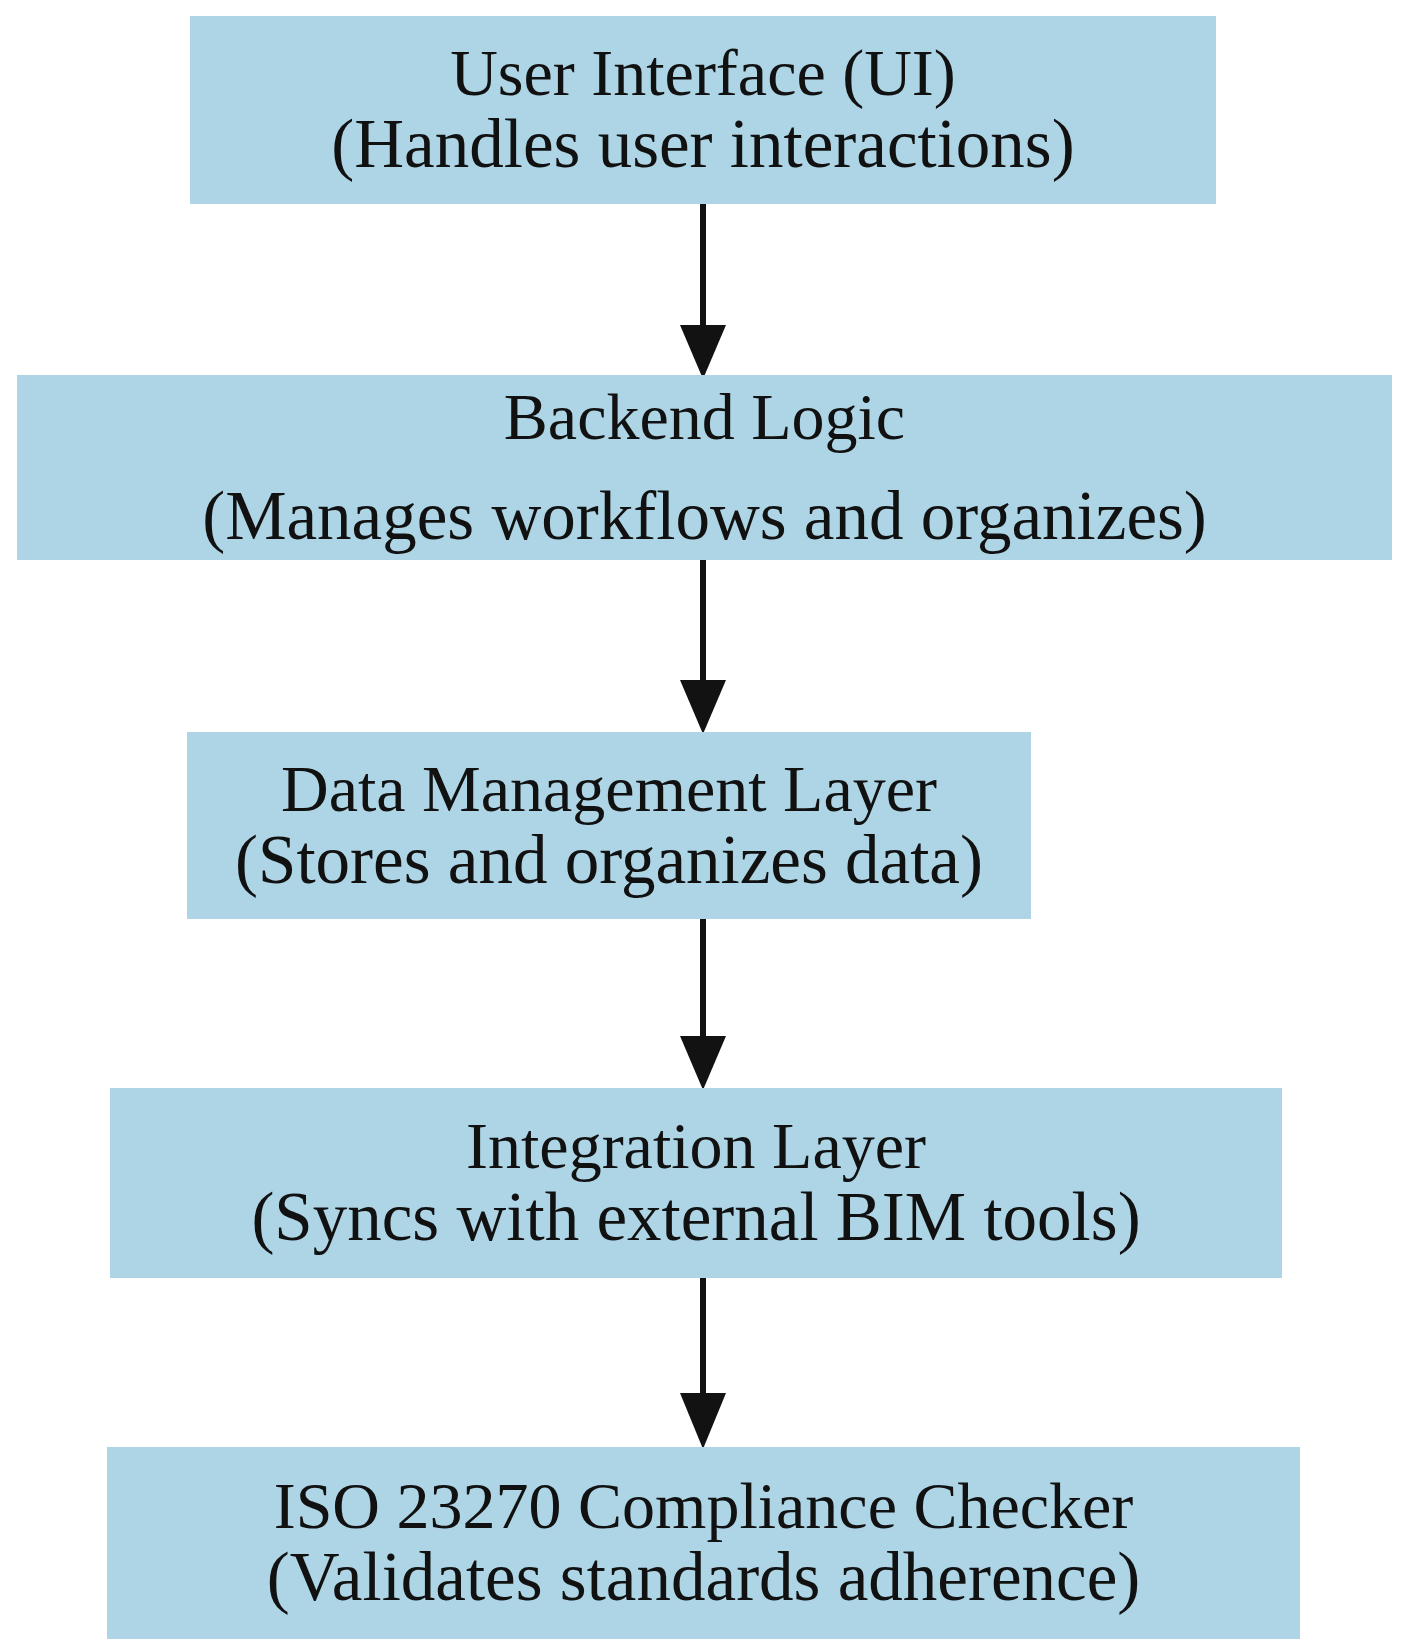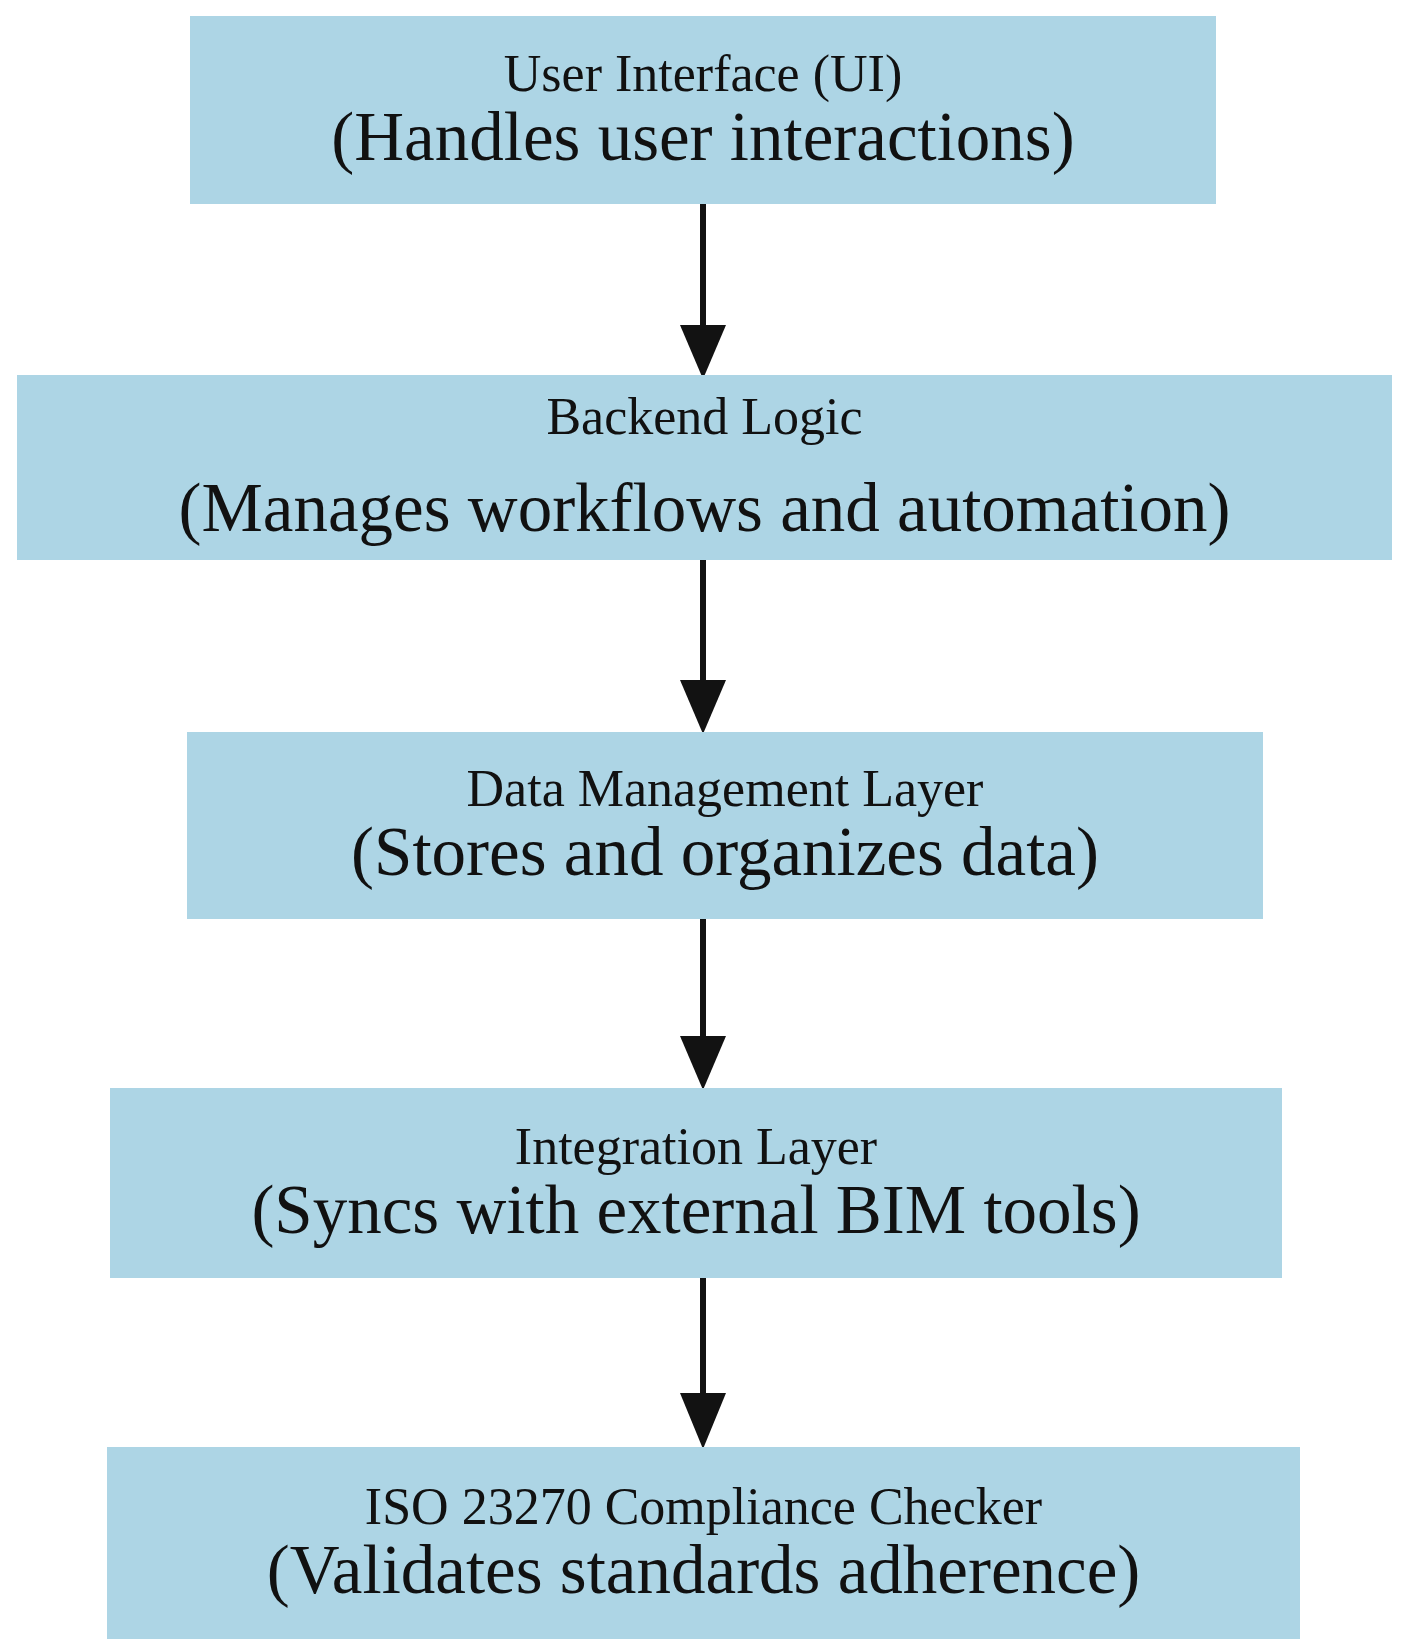--- a/index.html
+++ b/index.html
@@ -34,27 +34,27 @@
     letter-spacing: 0px;
   }
   .node .line1,
   .node .line2 {
     display: block;
     white-space: nowrap;
     font-weight: 400;
     transform: scaleX(0.92);
     transform-origin: center center;
   }
-  .node .line1 { font-size: 52px; }
+  .node .line1 { font-size: 66px; }
   .node .line2 { font-size: 69px; }
 
   
   #node-ui        { left: 190px;  top: 16px;   width: 1026px; height: 188px; }
   #node-backend   { left: 17px;   top: 375px;  width: 1375px; height: 185px; gap: 28px; }
-  #node-data      { left: 187px;  top: 732px;  width: 1076px; height: 187px; }
+  #node-data      { left: 187px;  top: 732px;  width: 844px; height: 187px; }
   #node-integr    { left: 110px;  top: 1088px; width: 1172px; height: 190px; }
   #node-iso       { left: 107px;  top: 1447px; width: 1193px; height: 192px; }
 
   .connector {
     position: absolute;
     left: 0;
     top: 0;
     width: 1411px;
     height: 1651px;
     pointer-events: none;
@@ -96,21 +96,21 @@
     </g>
   </svg>
 
   <div class="node" id="node-ui">
     <span class="line1" style="transform: scaleX(1);">User Interface (UI)</span>
     <span class="line2" style="transform: scaleX(1);">(Handles user interactions)</span>
   </div>
 
   <div class="node" id="node-backend">
     <span class="line1" style="transform: scaleX(1);">Backend Logic</span>
-    <span class="line2" style="transform: scaleX(1);">(Manages workflows and automation)</span>
+    <span class="line2" style="transform: scaleX(1);">(Manages workflows and organizes)</span>
   </div>
 
   <div class="node" id="node-data">
     <span class="line1" style="transform: scaleX(1);">Data Management Layer</span>
     <span class="line2" style="transform: scaleX(1);">(Stores and organizes data)</span>
   </div>
 
   <div class="node" id="node-integr">
     <span class="line1" style="transform: scaleX(1);">Integration Layer</span>
     <span class="line2" style="transform: scaleX(1);">(Syncs with external BIM tools)</span>

